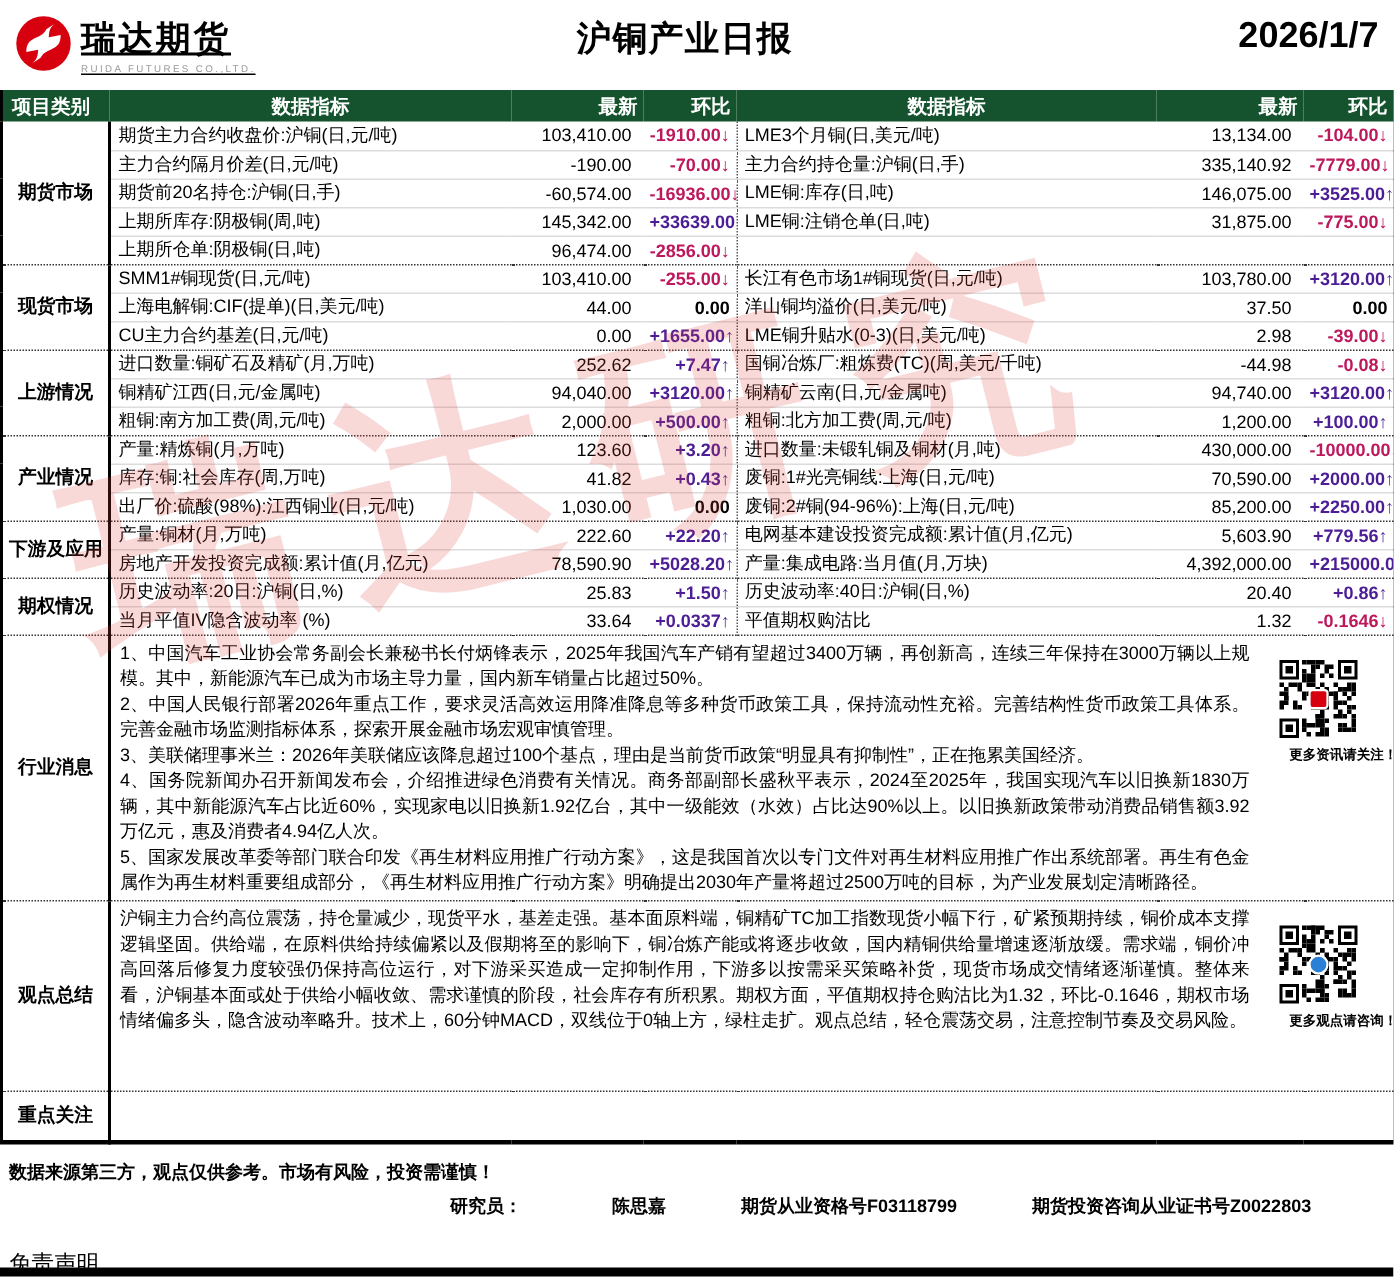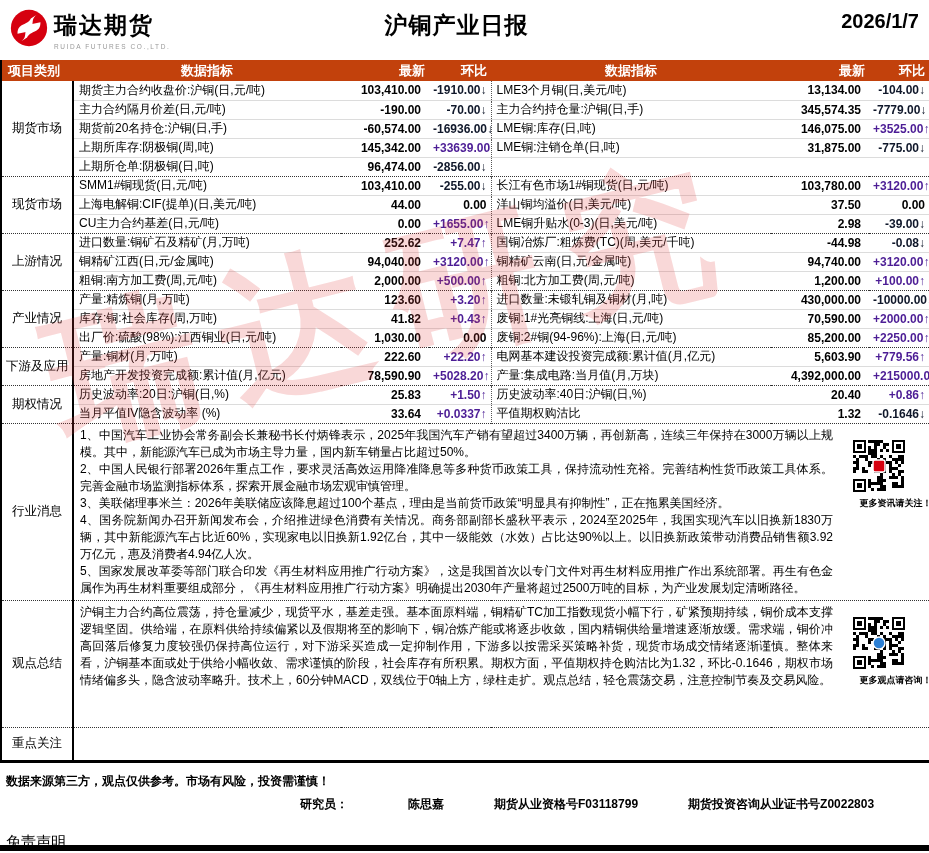--- a/index.html
+++ b/index.html
@@ -6,42 +6,42 @@
   body {
     width: 929px; height: 853px; overflow: hidden;
     background: #fff; position: relative;
     font-family: "Liberation Sans", "DejaVu Sans", sans-serif;
     color: #000;
   }
   .page { width: 929px; height: 853px; position: relative; overflow: hidden; }
 
   
   .report-header { position: relative; height: 60px; }
-  .logo-wrap { position: absolute; left: 8px; top: 6px; display: flex; align-items: center; }
+  .logo-wrap { position: absolute; left: 8px; top: 6px; display: flex; align-items: flex-end; text-decoration: underline; }
   .logo-mark { width: 42px; height: 42px; }
   .logo-text-col { margin-left: 4px; margin-top: 4px; }
   .logo-cn { font-size: 23px; font-weight: bold; letter-spacing: 2px; }
   .logo-en { font-size: 6.5px; color: #999; letter-spacing: 1.6px; margin-top: 2px; }
   .report-title { position: absolute; left: 0; right: 16px; top: 10px; text-align: center; font-size: 23px; font-weight: bold; letter-spacing: 1px; }
-  .report-date { position: absolute; right: 10px; top: 10px; font-size: 20px; font-weight: bold; }
+  .report-date { position: absolute; right: 10px; top: 10px; font-size: 24px; font-weight: bold; }
 
   
   table.data-table { width: 929px; border-collapse: collapse; table-layout: fixed;
     border-left: 2px solid #000; border-right: 2px solid #000; border-bottom: 3px solid #000; }
-  thead th { background: #c2410c; color: #fff; font-size: 13px; font-weight: bold; height: 21px; padding: 0 4px; }
+  thead th { background: #14532d; color: #fff; font-size: 13px; font-weight: bold; height: 21px; padding: 0 4px; }
   thead th.num { text-align: right; }
   thead th.cat-h { text-align: left; padding-left: 6px; }
   tbody td { font-size: 12px; height: 19px; padding: 0 4px; vertical-align: middle; overflow: hidden; white-space: nowrap; }
-  td.cat { text-align: center; font-size: 12.5px; border-right: 2px solid #000; vertical-align: middle; white-space: nowrap; }
+  td.cat { text-align: center; font-size: 12.5px; border-right: 2px solid #000; vertical-align: middle; white-space: nowrap; font-weight: bold; }
   td.ind { text-align: left; padding-left: 5px; }
   td.ind-r { border-left: 1px dotted #555; }
-  td.num { text-align: right; font-weight: bold; padding-right: 8px; }
+  td.num { text-align: right; font-weight: normal; padding-right: 8px; }
   td.chg { text-align: right; font-weight: bold; padding-right: 4px; }
   .chg-up { color: #4c1d95; }
-  .chg-dn { color: #0f172a; }
+  .chg-dn { color: #be185d; }
   tr.row-sep td { border-top: 1px solid #dcdcdc; }
   tr.sec-start td { border-top: 1px dotted #333; }
   td.bigcell { white-space: normal; vertical-align: top; padding: 3px 4px 3px 6px; }
   .bigcell-flex { display: flex; }
   .big-text { flex: 1; font-size: 12px; line-height: 17px; text-align: justify; }
   .big-text p { margin: 0; }
   .qr-col { width: 92px; flex: 0 0 92px; display: flex; flex-direction: column; align-items: center; padding-top: 12px; }
   .qr-box { width: 54px; height: 54px; position: relative; background: #fff; }
   .qr-box svg { width: 54px; height: 54px; display: block; }
   .qr-caption { font-size: 9px; font-weight: bold; margin-top: 4px; white-space: nowrap; margin-left: 33px; }
@@ -113,21 +113,21 @@
           <td class="chg chg-dn">-1910.00↓</td>
           <td class="ind ind-r">LME3个月铜(日,美元/吨)</td>
           <td class="num">13,134.00</td>
           <td class="chg chg-dn">-104.00↓</td>
         </tr>
         <tr class="row-sep">
           <td class="ind">主力合约隔月价差(日,元/吨)</td>
           <td class="num">-190.00</td>
           <td class="chg chg-dn">-70.00↓</td>
           <td class="ind ind-r">主力合约持仓量:沪铜(日,手)</td>
-          <td class="num">345,574.35</td>
+          <td class="num">335,140.92</td>
           <td class="chg chg-dn">-7779.00↓</td>
         </tr>
         <tr class="row-sep">
           <td class="ind">期货前20名持仓:沪铜(日,手)</td>
           <td class="num">-60,574.00</td>
           <td class="chg chg-dn">-16936.00↓</td>
           <td class="ind ind-r">LME铜:库存(日,吨)</td>
           <td class="num">146,075.00</td>
           <td class="chg chg-up">+3525.00↑</td>
         </tr>

